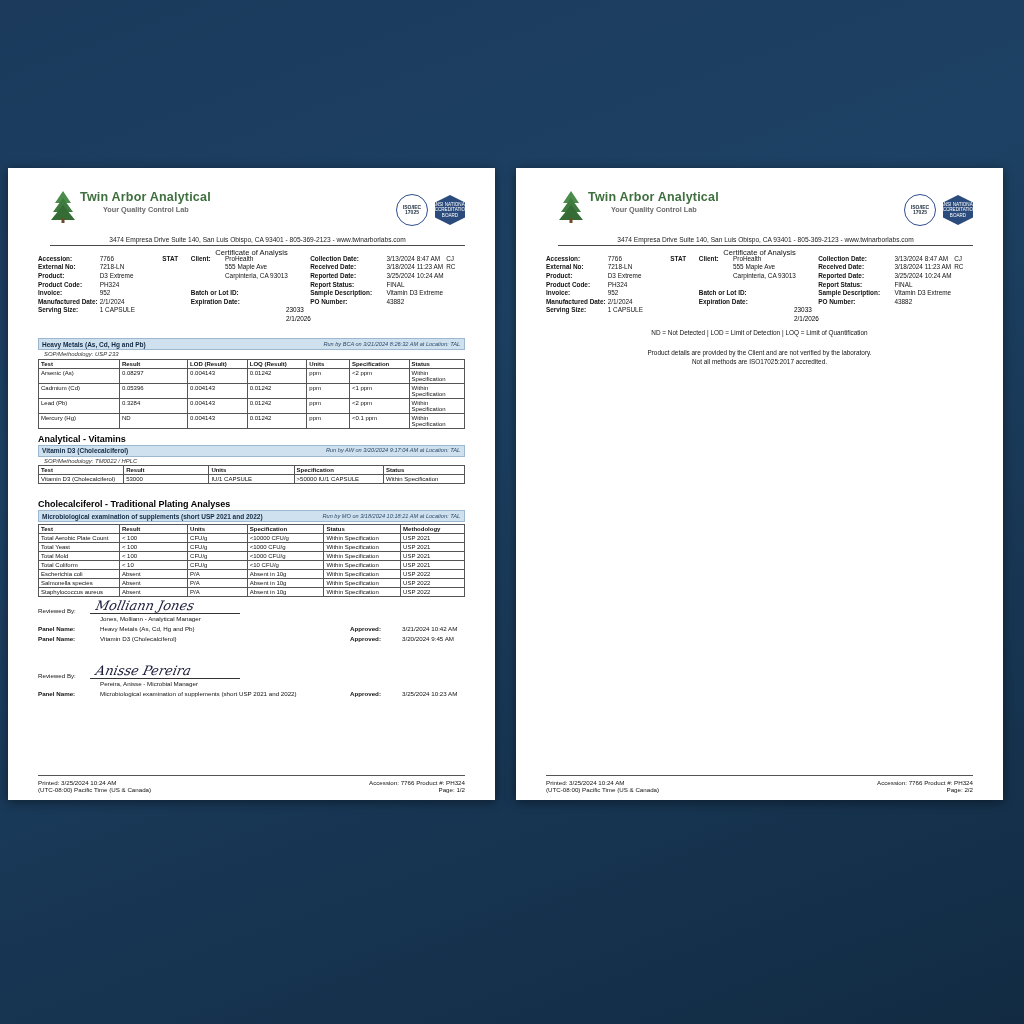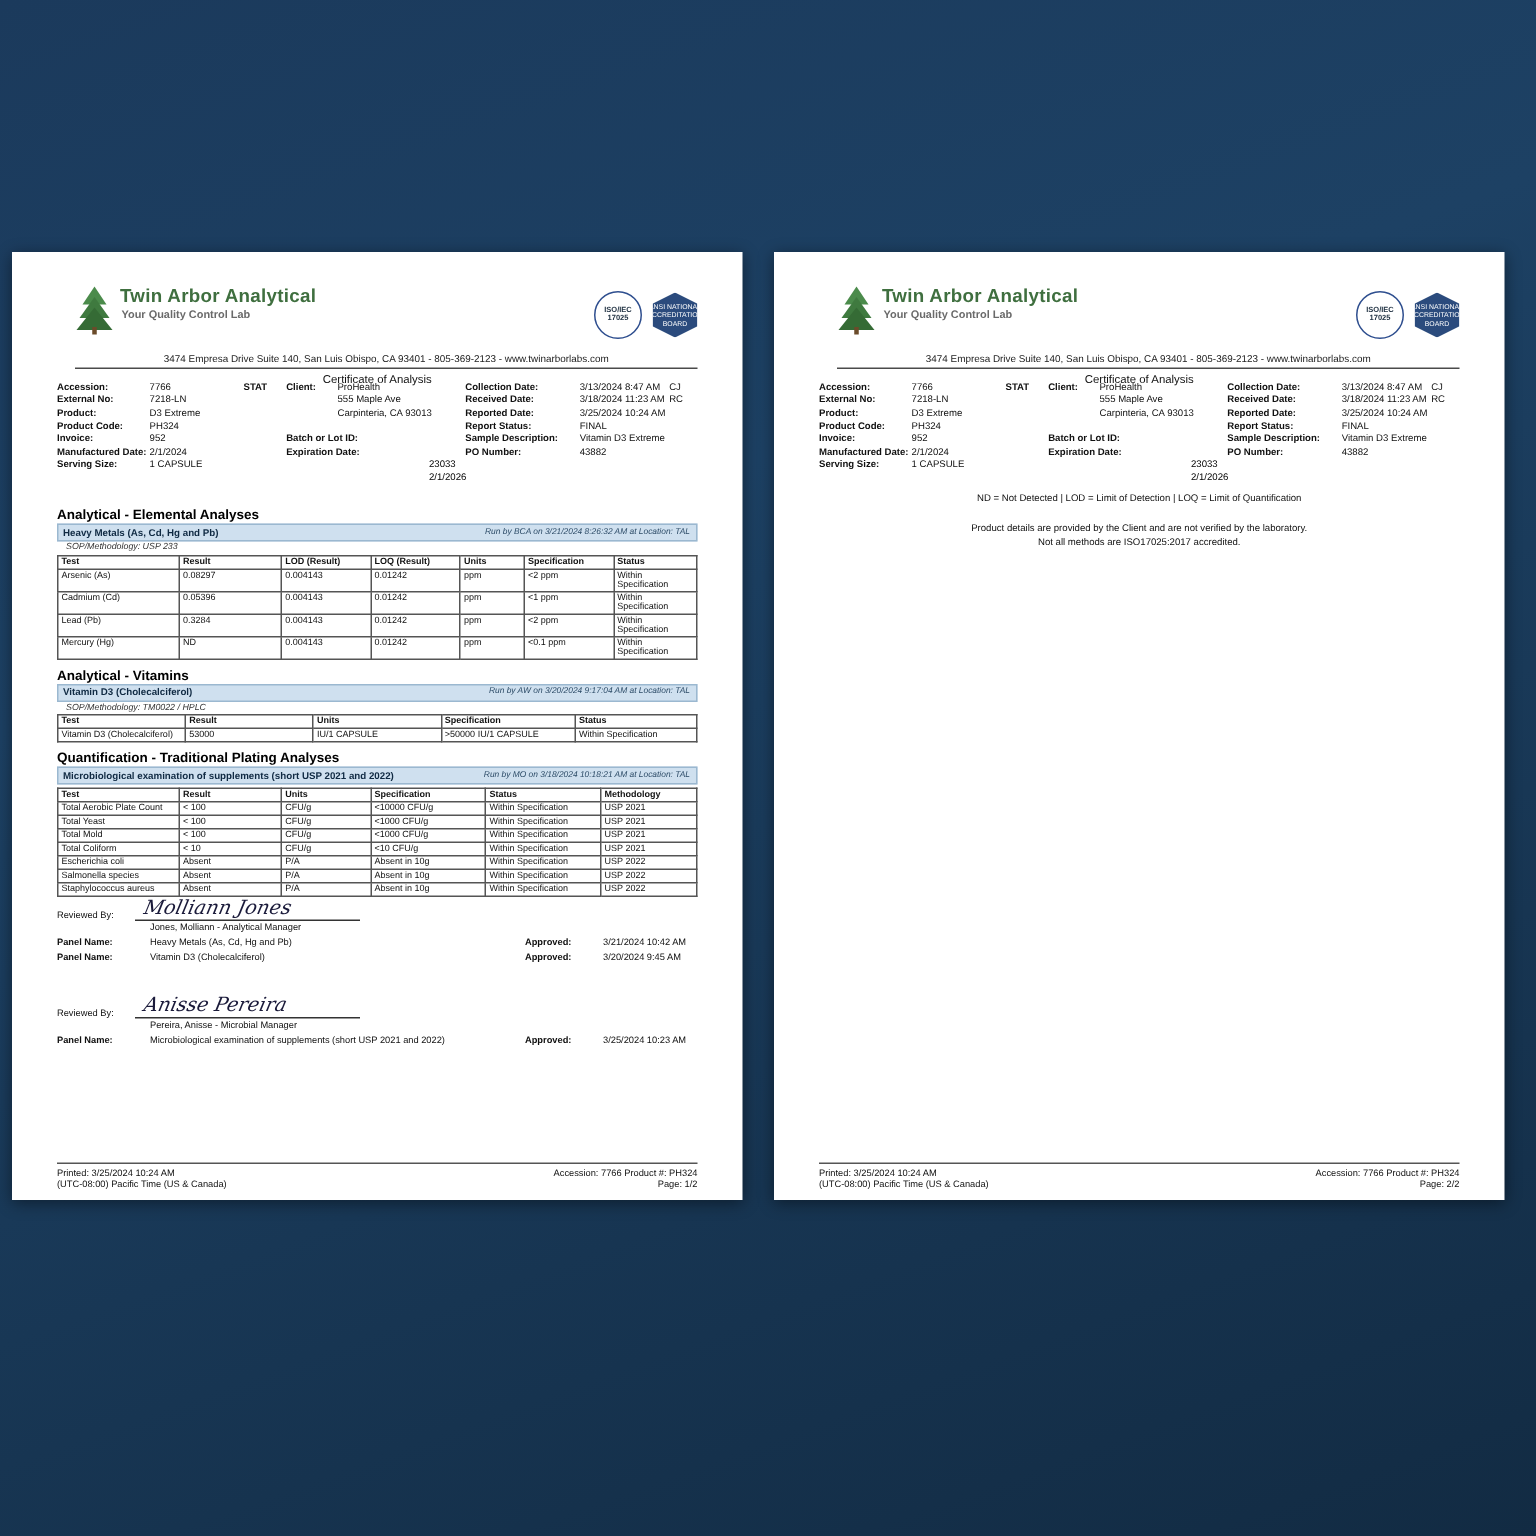--- a/index.html
+++ b/index.html
@@ -26,21 +26,21 @@
 
   .pad { position: absolute; left: 30px; right: 30px; }
 
   
   .hdr { position: absolute; left: 30px; right: 30px; top: 22px; height: 46px; }
   .logo-wrap { position: absolute; left: 12px; top: 0; display: flex; align-items: flex-start; }
   .tree { width: 26px; height: 34px; position: relative; }
   .tree svg { display: block; }
   .brand { margin-left: 4px; font-weight: bold; }
   .brand-name { font-size: 12.5px; color: #3f6f3f; letter-spacing: .2px; }
-  .brand-sub { font-size: 7.3px; color: #6a6a6a; margin-top: 1px; margin-left: 1px; }
+  .brand-sub { font-size: 7.3px; color: #6a6a6a; margin-top: 1px; margin-left: 1px; text-align: center; }
   .seals { position: absolute; right: 0; top: 4px; display: flex; gap: 7px; align-items: center; }
   .seal-circle {
     width: 30px; height: 30px; border-radius: 50%;
     border: 1.6px solid #2f4f8f; display: flex; align-items: center; justify-content: center;
     background: #fff;
   }
   .seal-circle .t1 { font-size: 5px; color: #234; font-weight: bold; line-height: 1; text-align: center; }
   .seal-sq {
     width: 30px; height: 30px; background: #2b4b7d; position: relative;
     display: flex; align-items: center; justify-content: center;
@@ -243,21 +243,20 @@
       </tr>
     </tbody>
       </table>
   </div>
 
   <div style="position:absolute;left:278px;top:138px;font-size:6.4px;">23033</div>
   <div style="position:absolute;left:278px;top:146.5px;font-size:6.4px;">2/1/2026</div>
 
   <div class="pad" style="top:170px;" id="sections-host">
       <div style="margin-bottom: 5px;">
-        <div class="sec-title">Analytical - Elemental Analyses</div>
         <div class="panel-bar"><span>Heavy Metals (As, Cd, Hg and Pb)</span><span class="runby">Run by BCA on 3/21/2024 8:26:32 AM at Location: TAL</span></div>
         <div class="sop">SOP/Methodology: USP 233</div>
         <table class="data">
           <colgroup>
             <col style="width: 19%;">
             <col style="width: 16%;">
             <col style="width: 14%;">
             <col style="width: 14%;">
             <col style="width: 10%;">
             <col style="width: 14%;">
@@ -307,21 +306,21 @@
               <td>ND</td>
               <td>0.004143</td>
               <td>0.01242</td>
               <td>ppm</td>
               <td>&lt;0.1 ppm</td>
               <td>Within Specification</td>
             </tr>
           </tbody>
         </table>
       </div>
-      <div style="margin-bottom: 5px;">
+      <div style="margin-bottom: 15px;">
         <div class="sec-title">Analytical - Vitamins</div>
         <div class="panel-bar"><span>Vitamin D3 (Cholecalciferol)</span><span class="runby">Run by AW on 3/20/2024 9:17:04 AM at Location: TAL</span></div>
         <div class="sop">SOP/Methodology: TM0022 / HPLC</div>
         <table class="data">
           <colgroup>
             <col style="width: 20%;">
             <col style="width: 20%;">
             <col style="width: 20%;">
             <col style="width: 21%;">
             <col style="width: 19%;">
@@ -340,21 +339,21 @@
               <td>Vitamin D3 (Cholecalciferol)</td>
               <td>53000</td>
               <td>IU/1 CAPSULE</td>
               <td>&gt;50000 IU/1 CAPSULE</td>
               <td>Within Specification</td>
             </tr>
           </tbody>
         </table>
       </div>
       <div style="margin-bottom: 5px;">
-        <div class="sec-title">Quantification - Traditional Plating Analyses</div>
+        <div class="sec-title">Cholecalciferol - Traditional Plating Analyses</div>
         <div class="panel-bar"><span>Microbiological examination of supplements (short USP 2021 and 2022)</span><span class="runby">Run by MO on 3/18/2024 10:18:21 AM at Location: TAL</span></div>
         <div style="height: 2px;"></div>
         <table class="data">
           <colgroup>
             <col style="width: 19%;">
             <col style="width: 16%;">
             <col style="width: 14%;">
             <col style="width: 18%;">
             <col style="width: 18%;">
             <col style="width: 15%;">

